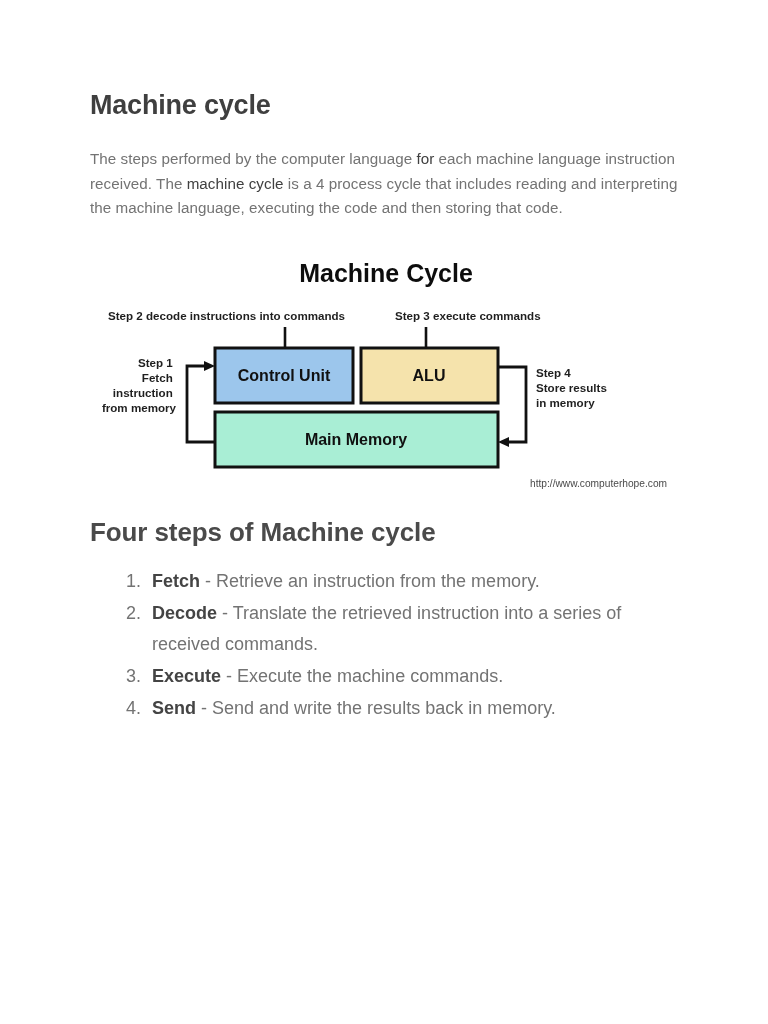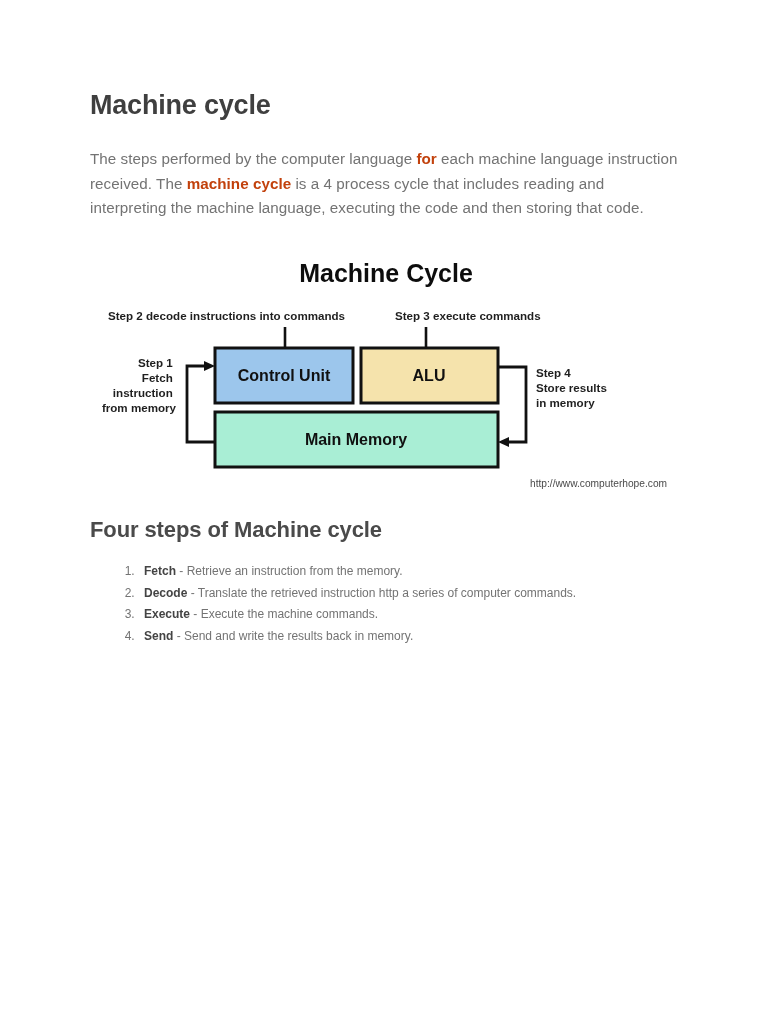--- a/index.html
+++ b/index.html
@@ -30,39 +30,39 @@
   }
   .intro {
     font-size: 15.2px;
     color: #737373;
     line-height: 1.62;
     margin: 0 0 26px 0;
     max-width: 592px;
     letter-spacing: 0.05px;
   }
   .intro b {
-    color: #c2410c;
-    font-weight: bold;
+    color: #404040;
+    font-weight: normal;
   }
   .figure {
     margin: 0 0 6px 0;
     width: 592px;
     display: block;
   }
   .section-title {
-    font-size: 22px;
+    font-size: 26px;
     font-weight: bold;
     color: #4a4a4a;
     margin: 18px 0 18px 0;
     letter-spacing: -0.1px;
   }
   ol.steps {
-    margin: 8px;
+    margin: 16px;
     padding-left: 40px;
-    font-size: 12px;
+    font-size: 18px;
     color: #737373;
     line-height: 1.72;
   }
   ol.steps li {
     padding-left: 6px;
     margin-bottom: 1px;
   }
   ol.steps li b {
     color: #444444;
     font-weight: bold;
@@ -146,18 +146,18 @@
       <polygon points="408,195 419,190 419,200" fill="#111111"></polygon>
 
       <text class="dgm dgm-url" x="440" y="240" text-anchor="start">http://www.computerhope.com</text>
     </svg>
   </div>
 
   <h2 class="section-title">Four steps of Machine cycle</h2>
 
   <ol class="steps">
     <li><b>Fetch</b><span> - Retrieve an instruction from the memory.</span></li>
-    <li><b>Decode</b><span> - Translate the retrieved instruction http a series of computer commands.</span></li>
+    <li><b>Decode</b><span> - Translate the retrieved instruction into a series of received commands.</span></li>
     <li><b>Execute</b><span> - Execute the machine commands.</span></li>
     <li><b>Send</b><span> - Send and write the results back in memory.</span></li>
   </ol>
 
 </div>
 
 </body></html>

